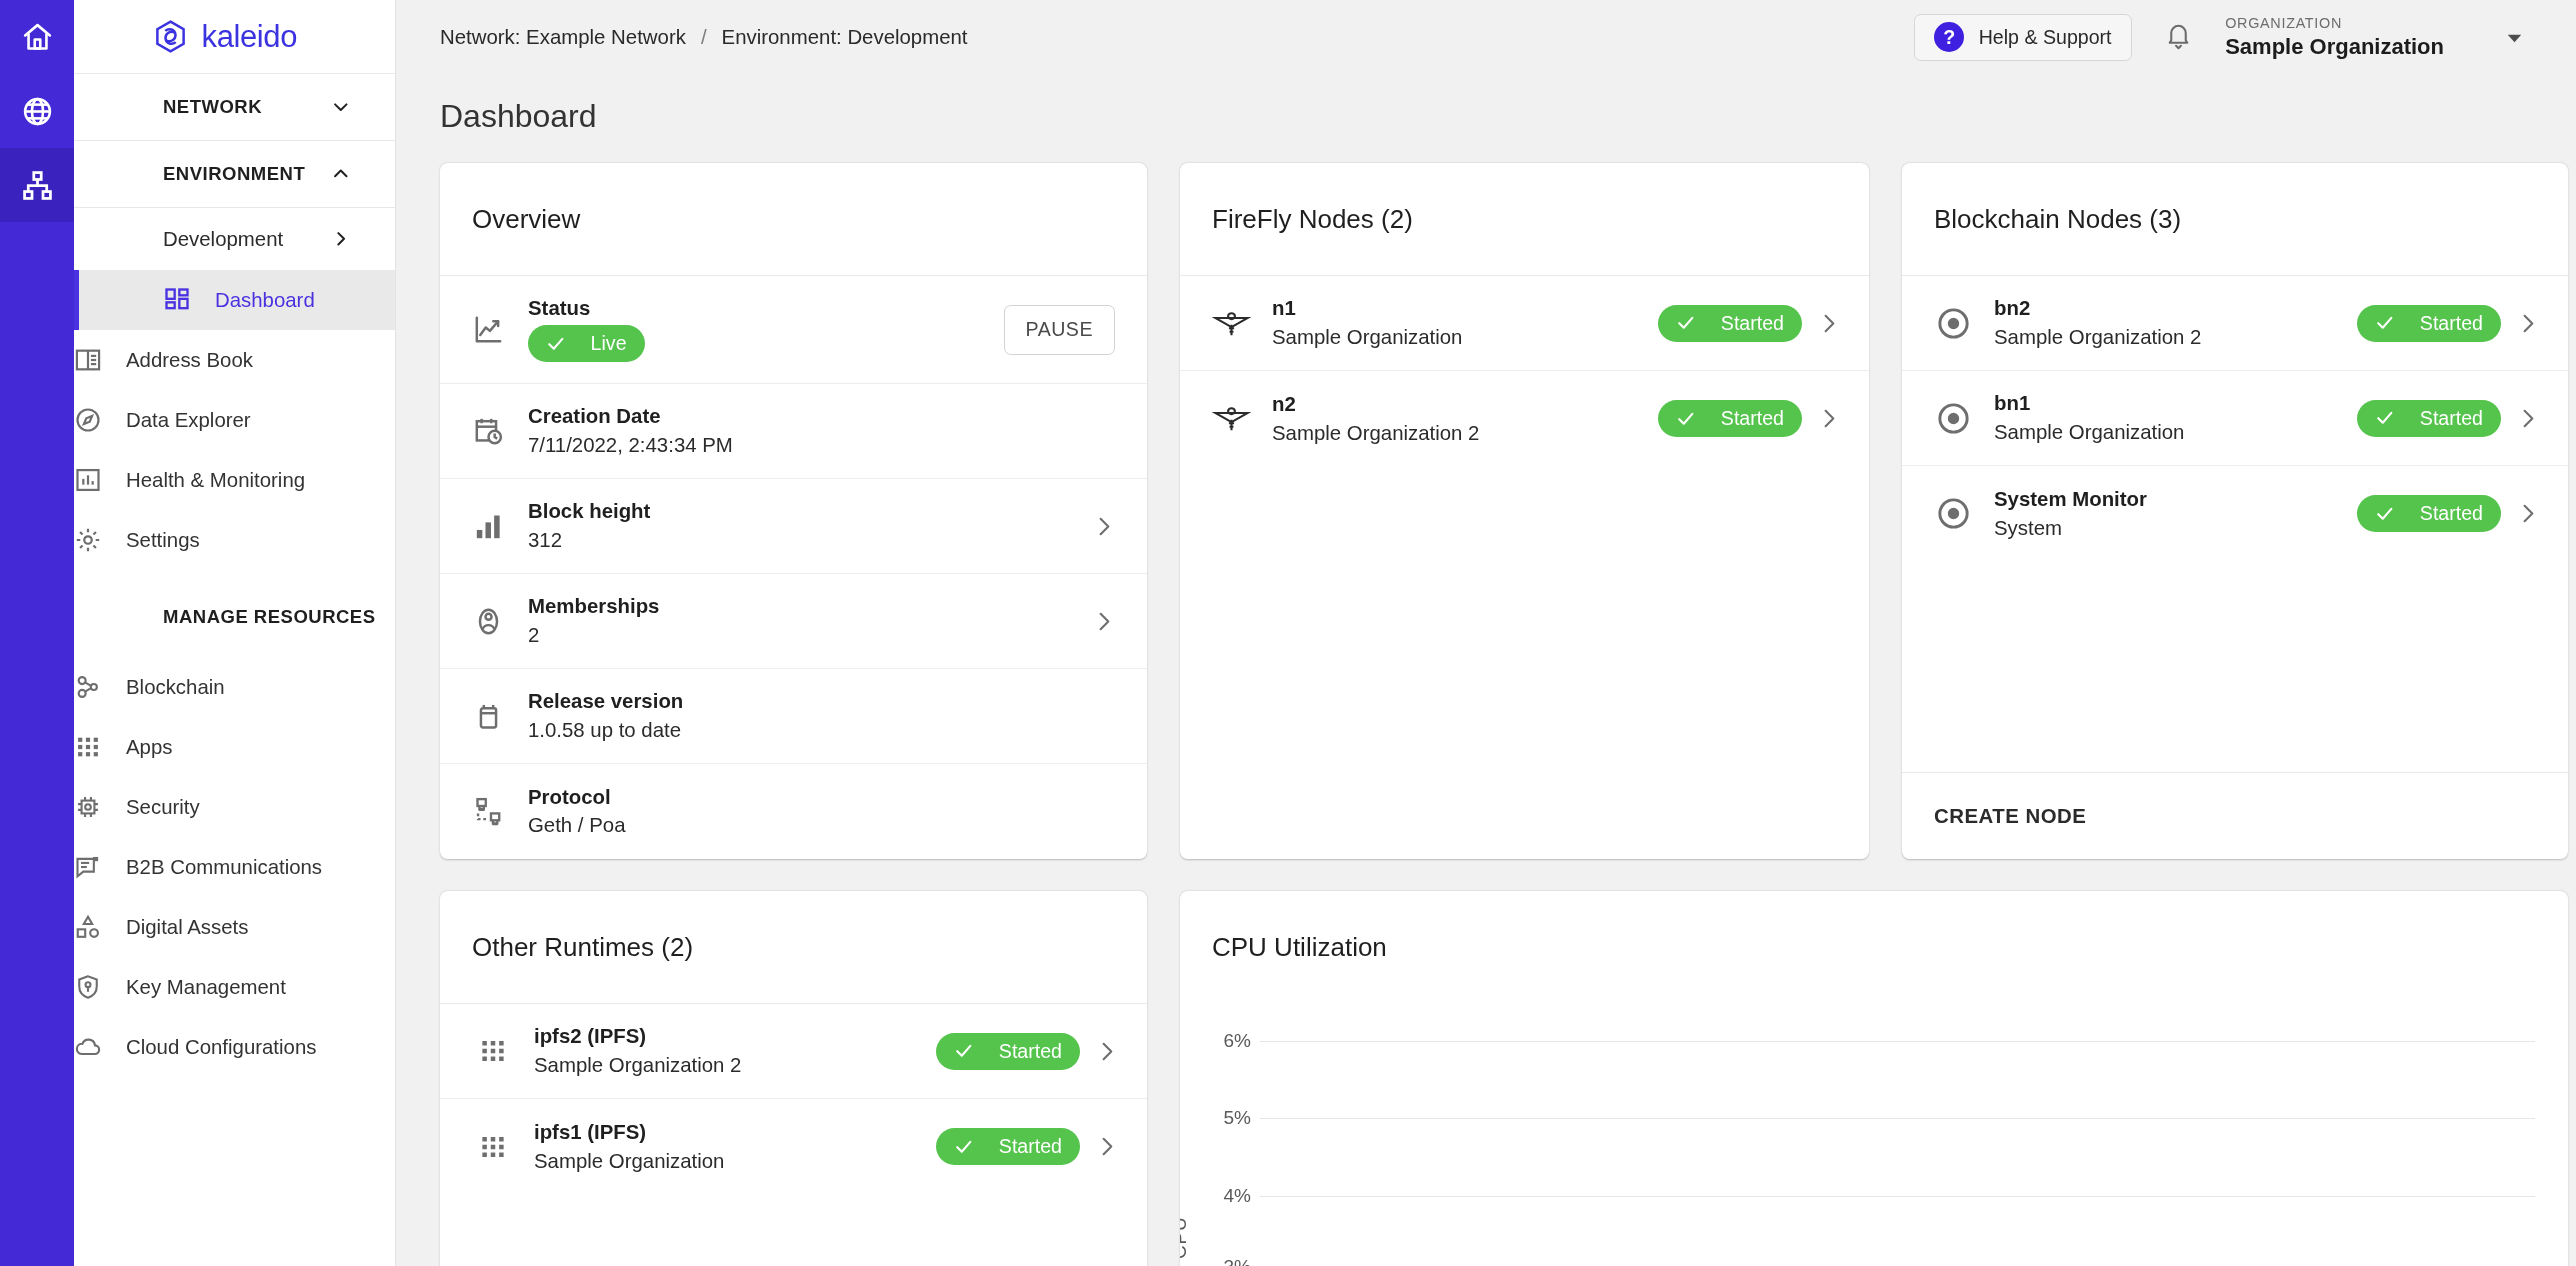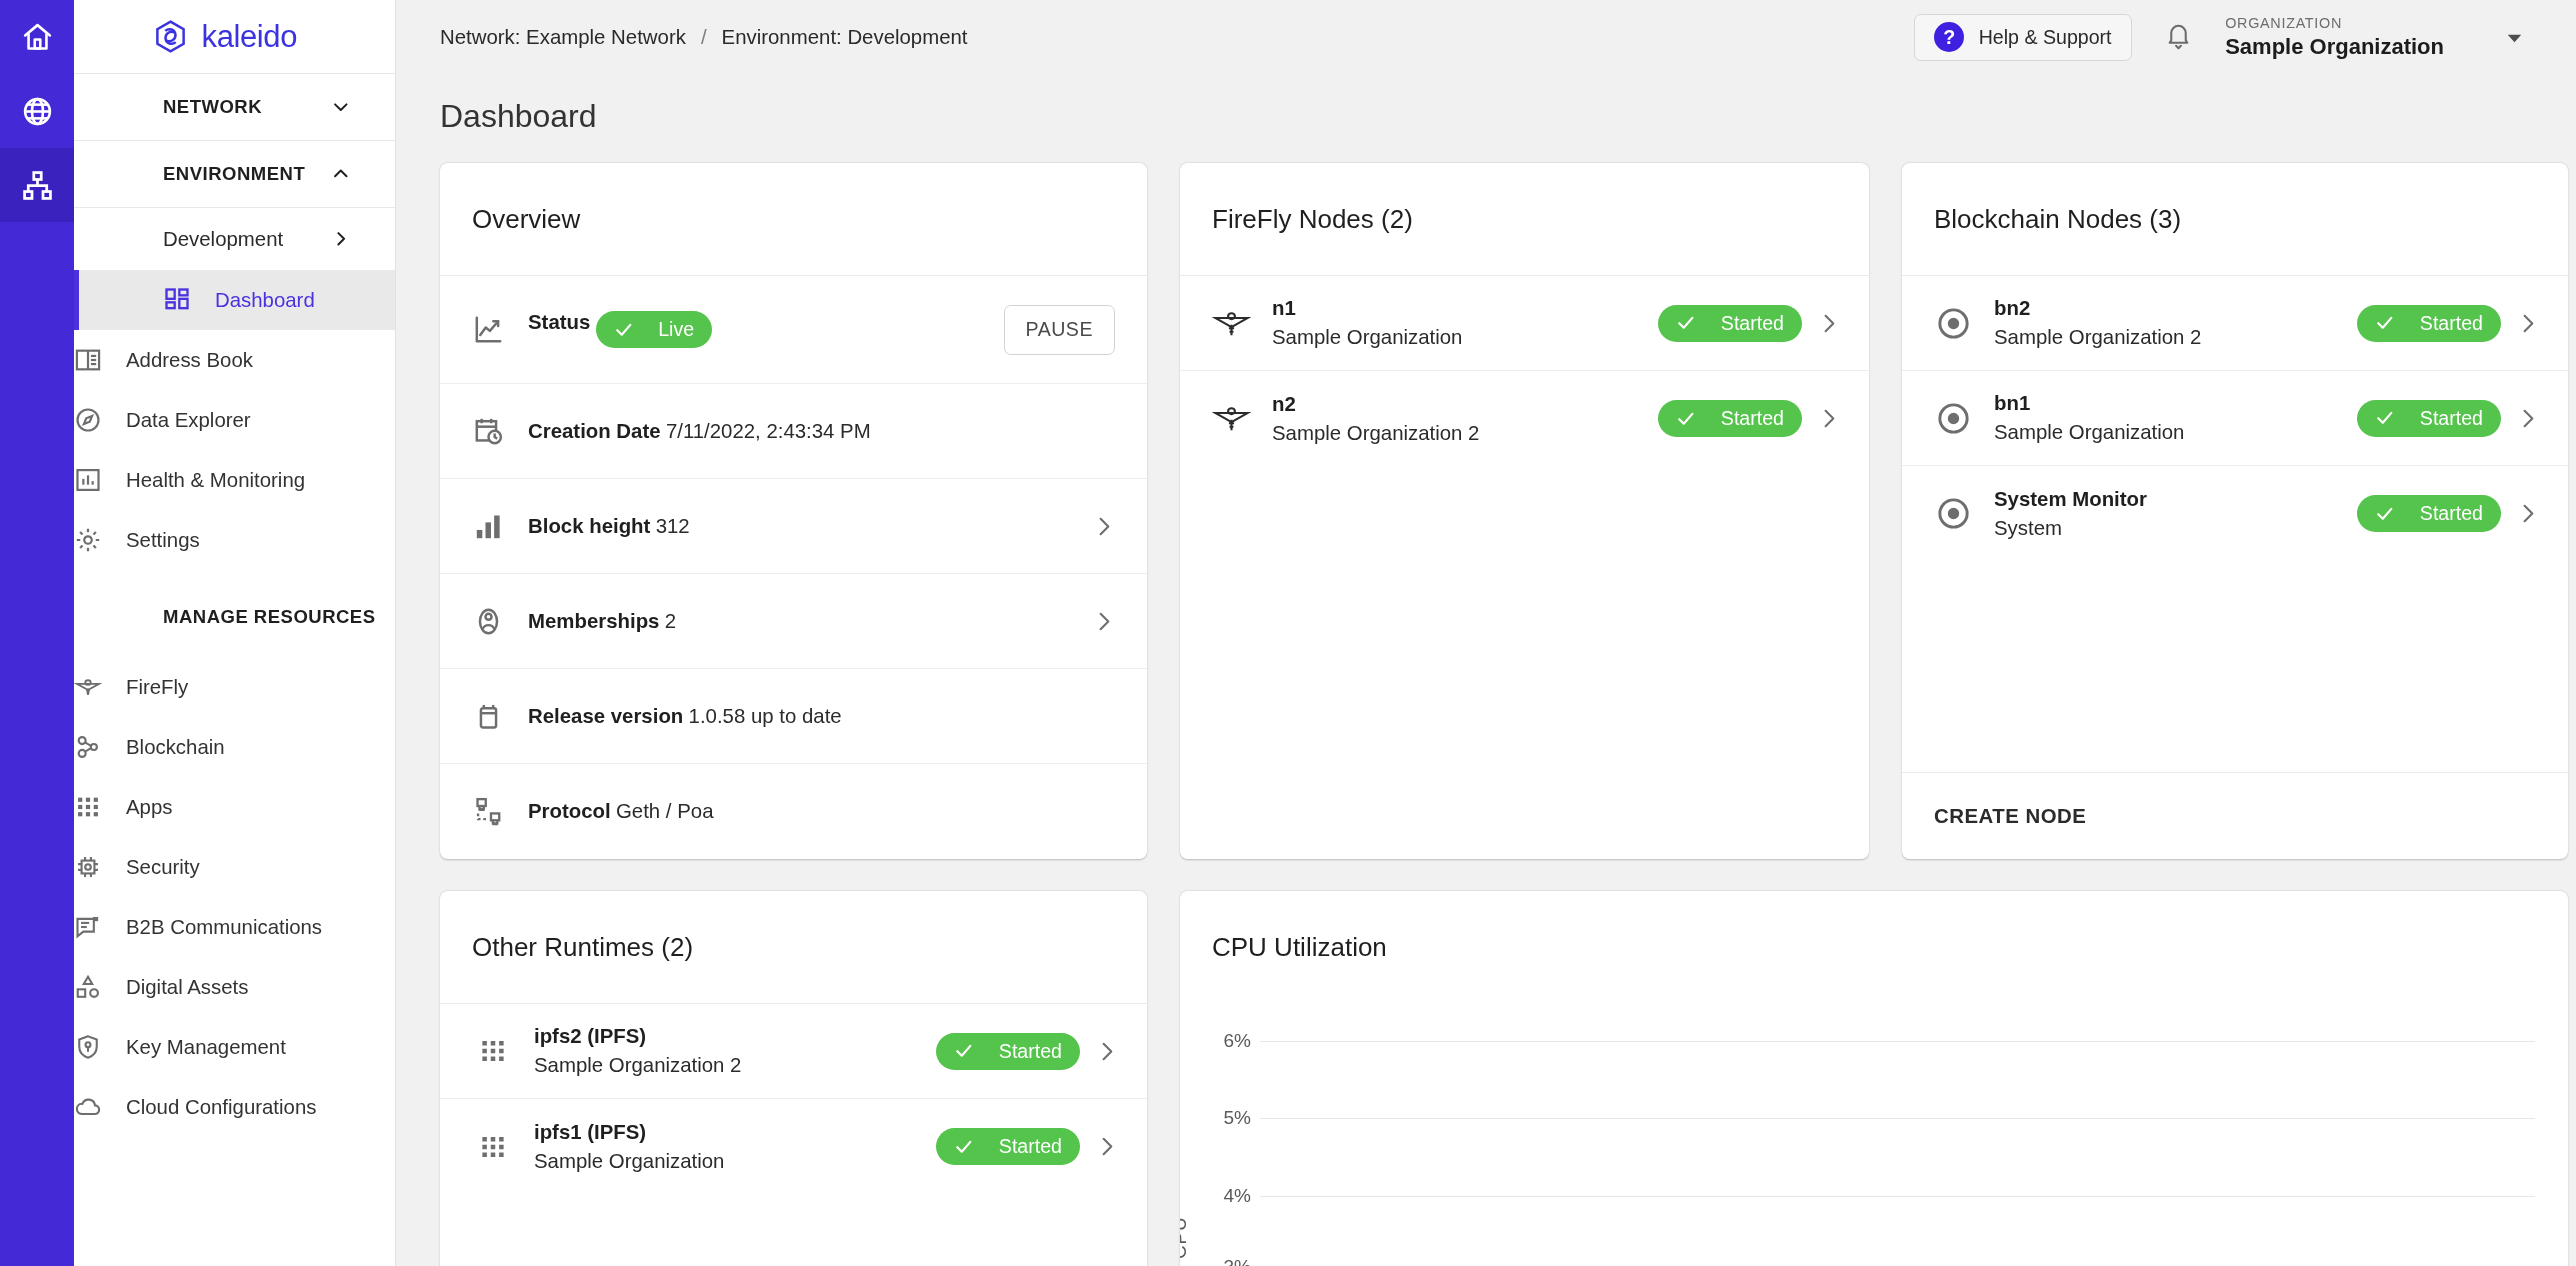--- a/index.html
+++ b/index.html
@@ -158,21 +158,21 @@
   
   .ov-row {
     display: flex; align-items: center;
     padding: 0 32px 0 32px;
     min-height: 95px;
     border-bottom: 0.8px solid #ededed;
   }
   .ov-row:last-child { border-bottom: none; }
   .ov-row.status-row { min-height: 108px; }
   .ov-ico { width: 33px; height: 33px; flex: 0 0 33px; margin-right: 23px; }
-  .ov-text { display: flex; flex-direction: row; gap: 5.3px; }
+  .ov-text { display: flex; flex-direction: column; gap: 5.3px; }
   .ov-label { font-size: 20.4px; font-weight: 700; color: #1f1f1f; }
   .ov-value { font-size: 20.4px; color: #2b2b2b; }
   .ov-spacer { flex: 1 1 auto; }
   .pill {
     display: inline-flex; align-items: center; gap: 25px;
     background: #55c44c; color: #ffffff;
     border-radius: 23px; height: 37px; padding: 0 18px;
     font-size: 19.6px;
     width: fit-content;
   }
@@ -343,30 +343,20 @@
       <svg viewBox="0 0 24 24" fill="none" stroke="#6e6e6e" stroke-width="1.9">
         <circle cx="12" cy="12" r="3.2"></circle>
         <path d="M12 2.4v3M12 18.6v3M2.4 12h3M18.6 12h3M5.2 5.2l2.1 2.1M16.7 16.7l2.1 2.1M18.8 5.2l-2.1 2.1M7.3 16.7l-2.1 2.1"></path>
       </svg>
     </span>
     <span class="txt">Settings</span>
   </div>
 
   <div class="group-title">MANAGE RESOURCES</div>
 
-  <div class="nav-link">
-    <span class="ico">
-      <svg viewBox="0 0 24 24" fill="none" stroke="#6e6e6e" stroke-width="1.6">
-        <path d="M2.5 9.3h19L12 14.6z"></path>
-          <ellipse cx="12" cy="8.2" rx="2.3" ry="2"></ellipse>
-        <path d="M12 13.2v5.6M10.4 15.3h3.2M10.8 17.3h2.4"></path>
-      </svg>
-    </span>
-    <span class="txt">FireFly</span>
-  </div>
 
   <div class="nav-link">
     <span class="ico">
       <svg viewBox="0 0 24 24" fill="none" stroke="#6e6e6e" stroke-width="1.8">
         <circle cx="7" cy="6.5" r="3"></circle>
           <circle cx="7" cy="17.5" r="3"></circle>
           <circle cx="17" cy="12" r="2.6"></circle>
         <path d="M9.8 8.2 14.6 11M9.8 15.8 14.6 13"></path>
       </svg>
     </span>

